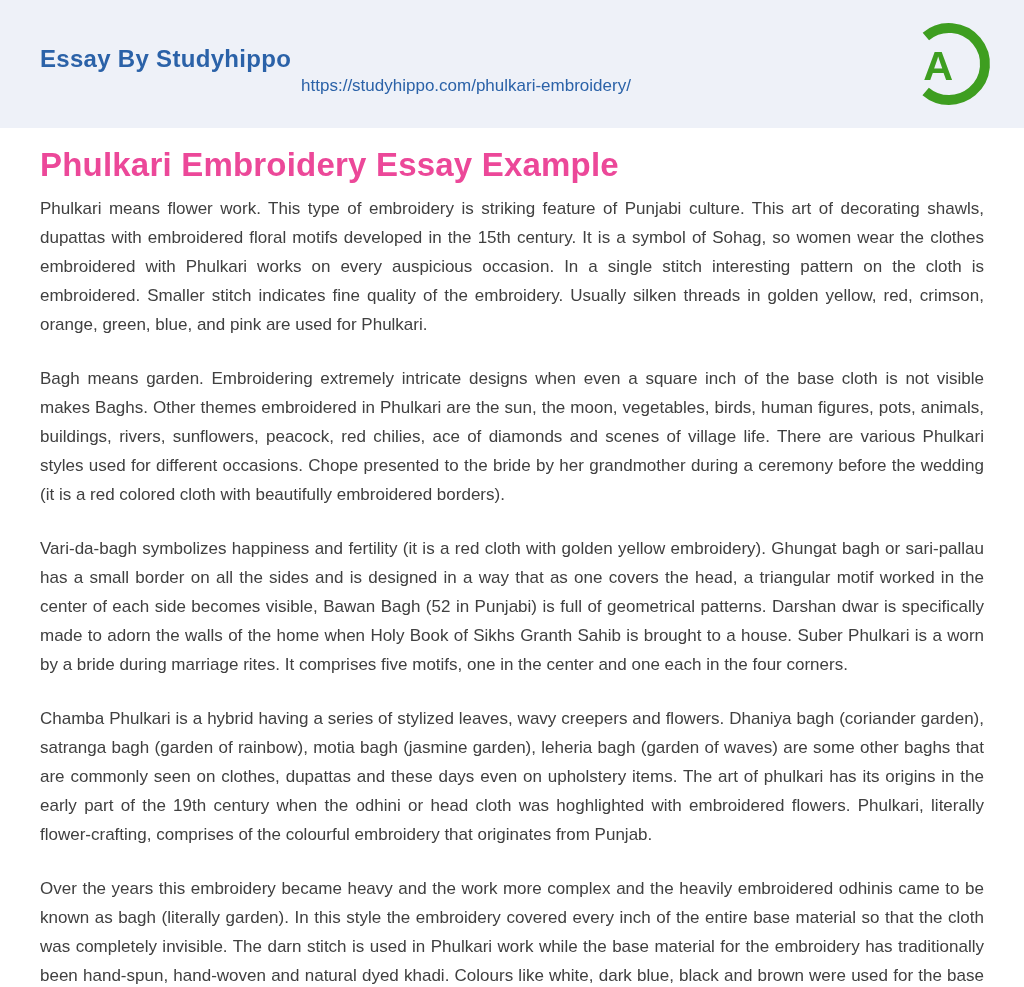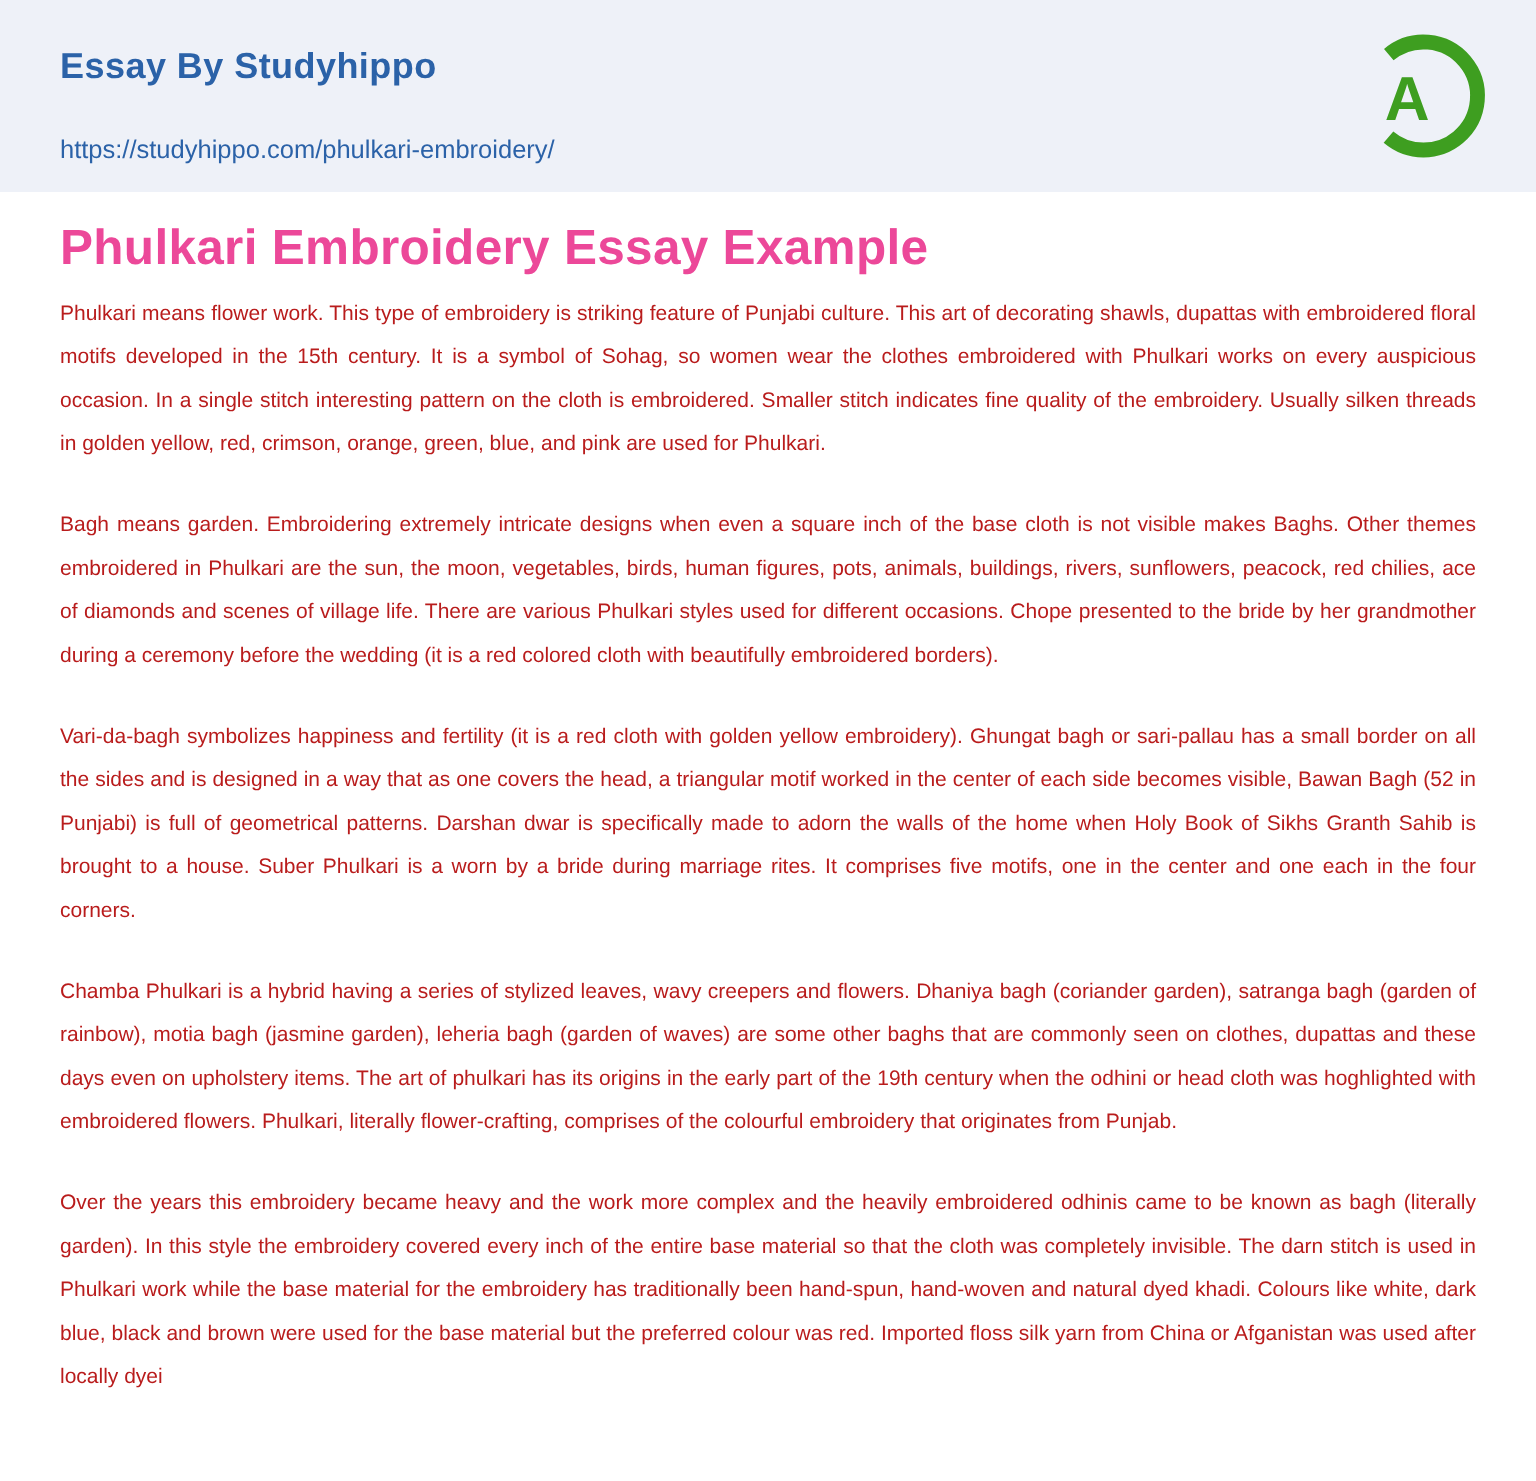--- a/index.html
+++ b/index.html
@@ -19,21 +19,21 @@
     height: 128px;
     background: #eef1f8;
     display: flex;
     align-items: center;
     justify-content: space-between;
     padding: 0 30px 0 40px;
     box-sizing: border-box;
   }
   .header-text {
     display: flex;
-    flex-direction: column;
+    gap: 10px;
     padding-top: 12px;
   }
   .byline {
     font-size: 24px;
     font-weight: 700;
     color: #2b62a8;
     letter-spacing: 0.3px;
   }
   .source-url {
     font-size: 17px;
@@ -53,24 +53,24 @@
   h1.essay-title {
     margin: 18px 0 9px 0;
     font-size: 33px;
     line-height: 38px;
     font-weight: 800;
     color: #ec4899;
     letter-spacing: 0.2px;
   }
   p.essay-paragraph {
     margin: 10px 0 25px 0;
-    font-size: 14px;
+    font-size: 17px;
     line-height: 29px;
     text-align: justify;
-    color: #b91c1c;
+    color: #404040;
   }
 </style>
 </head>
 <body>
 
 <div class="page">
 
   <div class="header">
     <div class="header-text">
       <div class="byline">Essay By Studyhippo</div>

